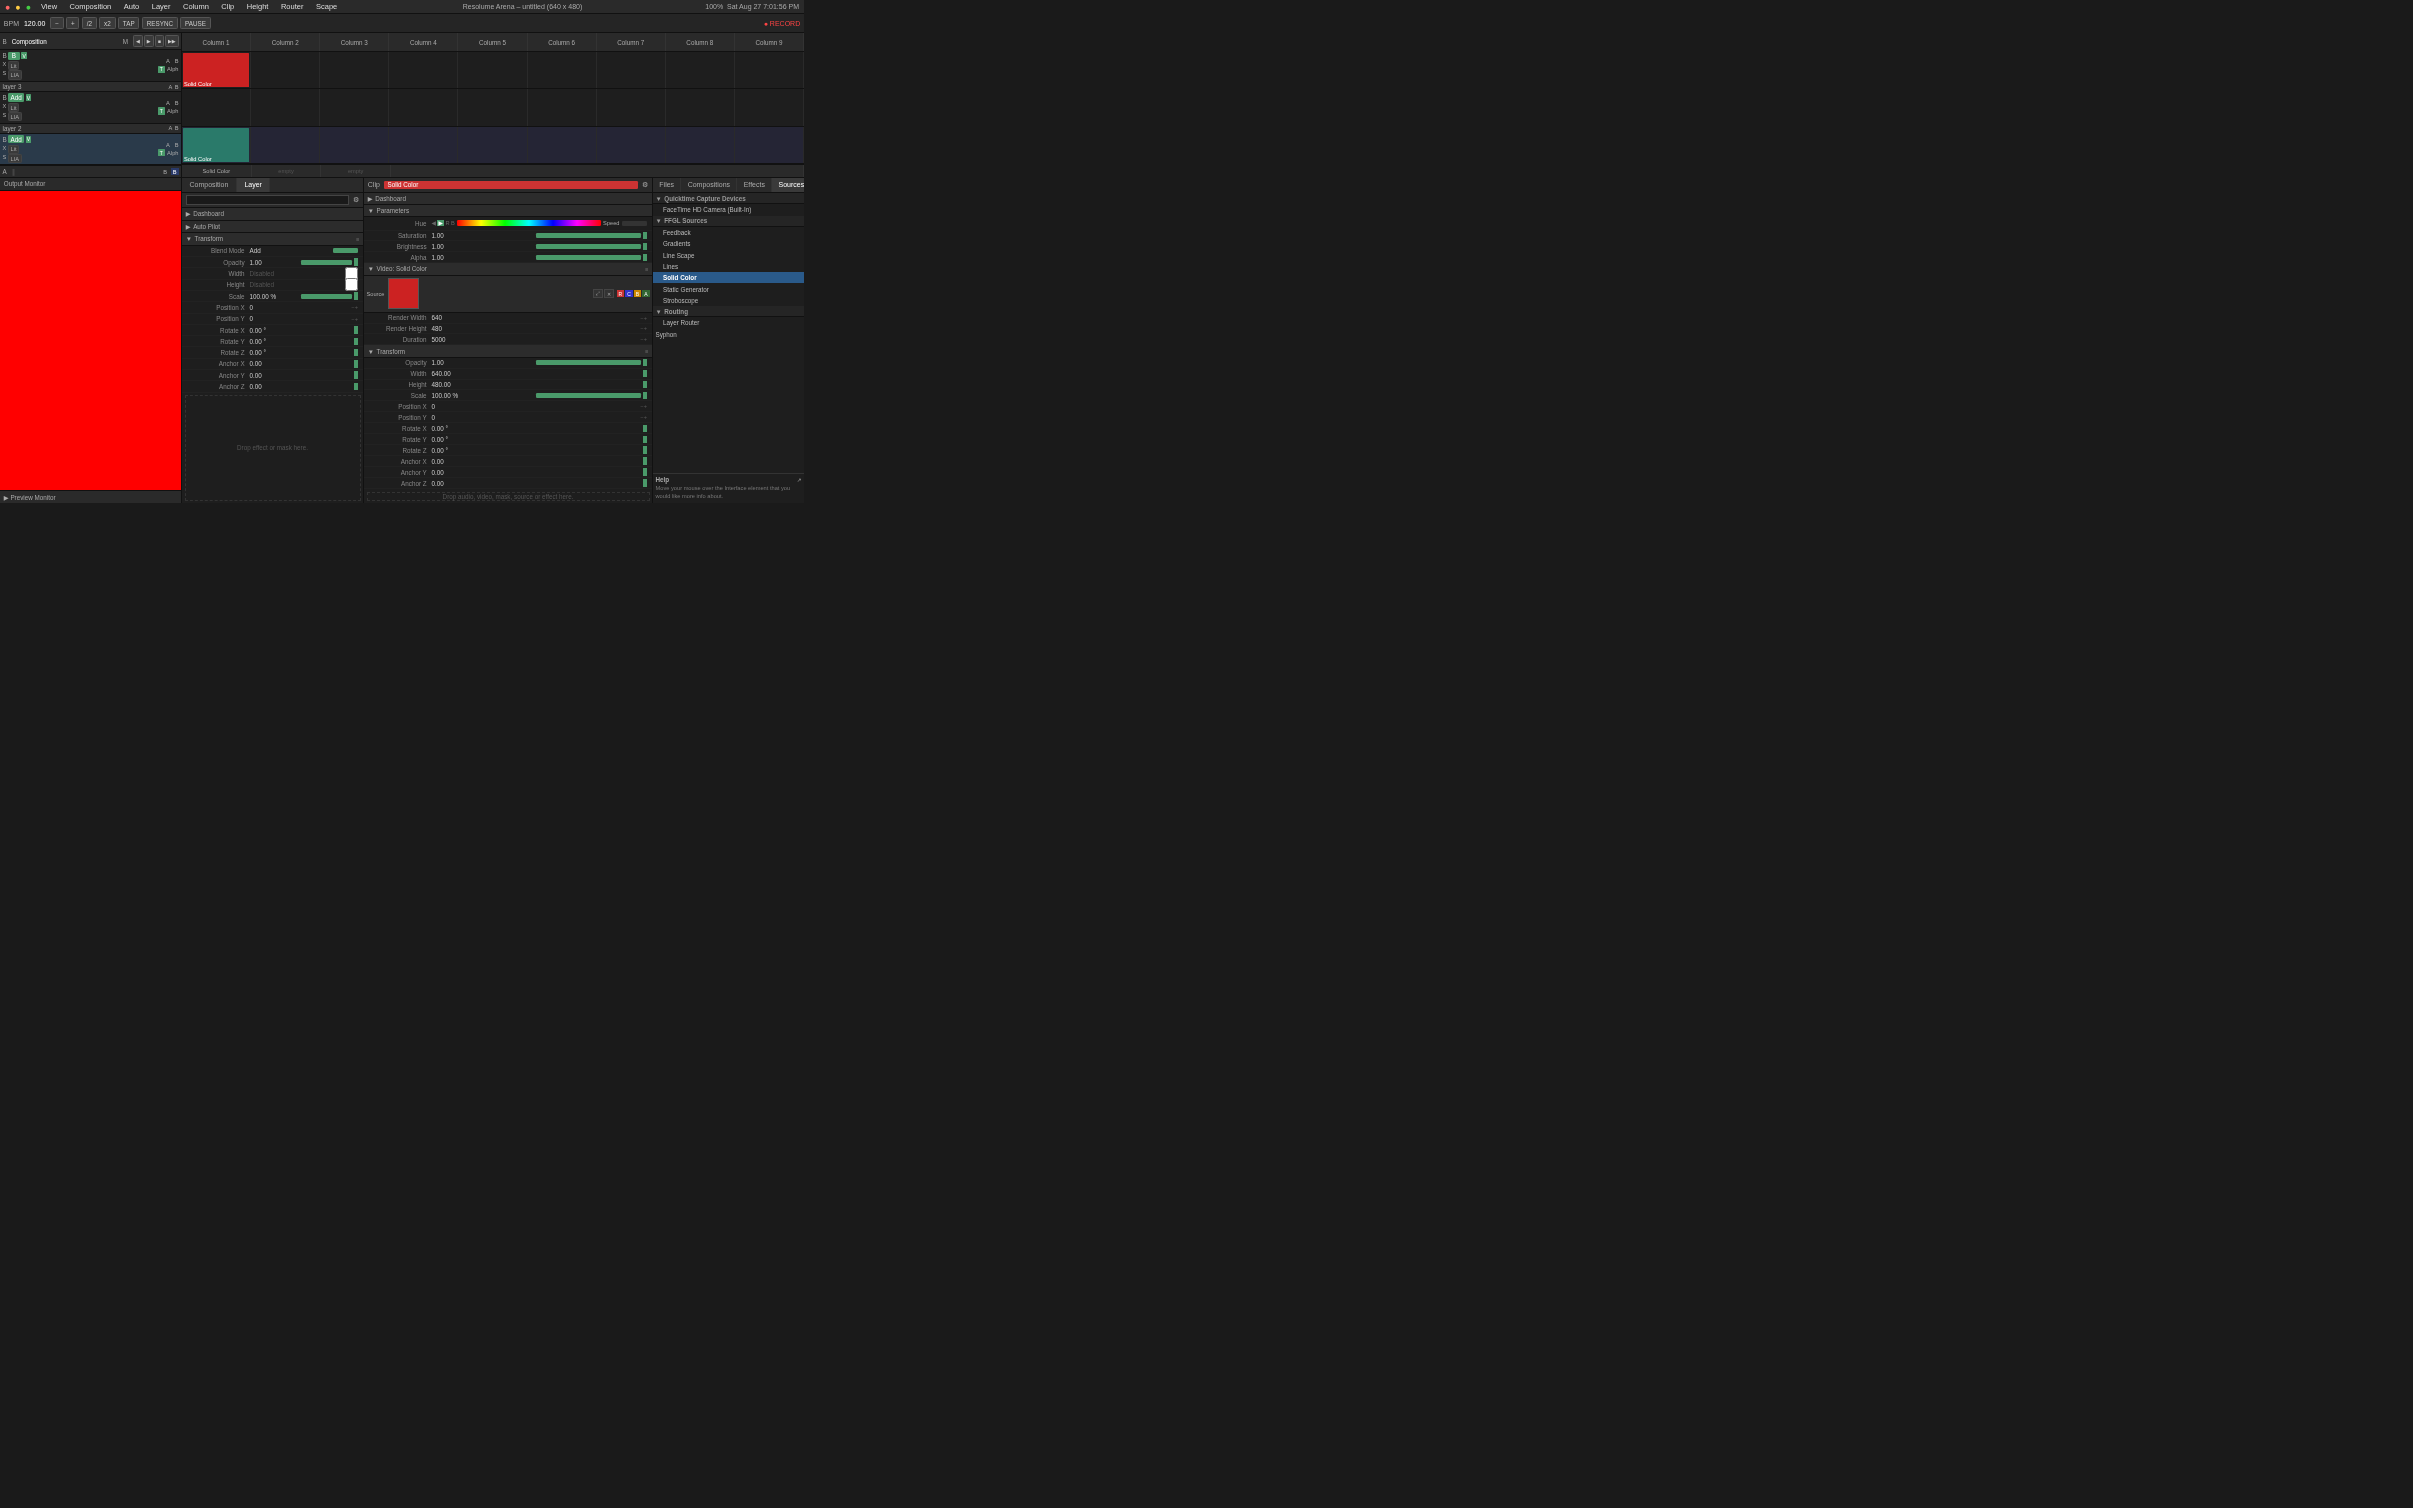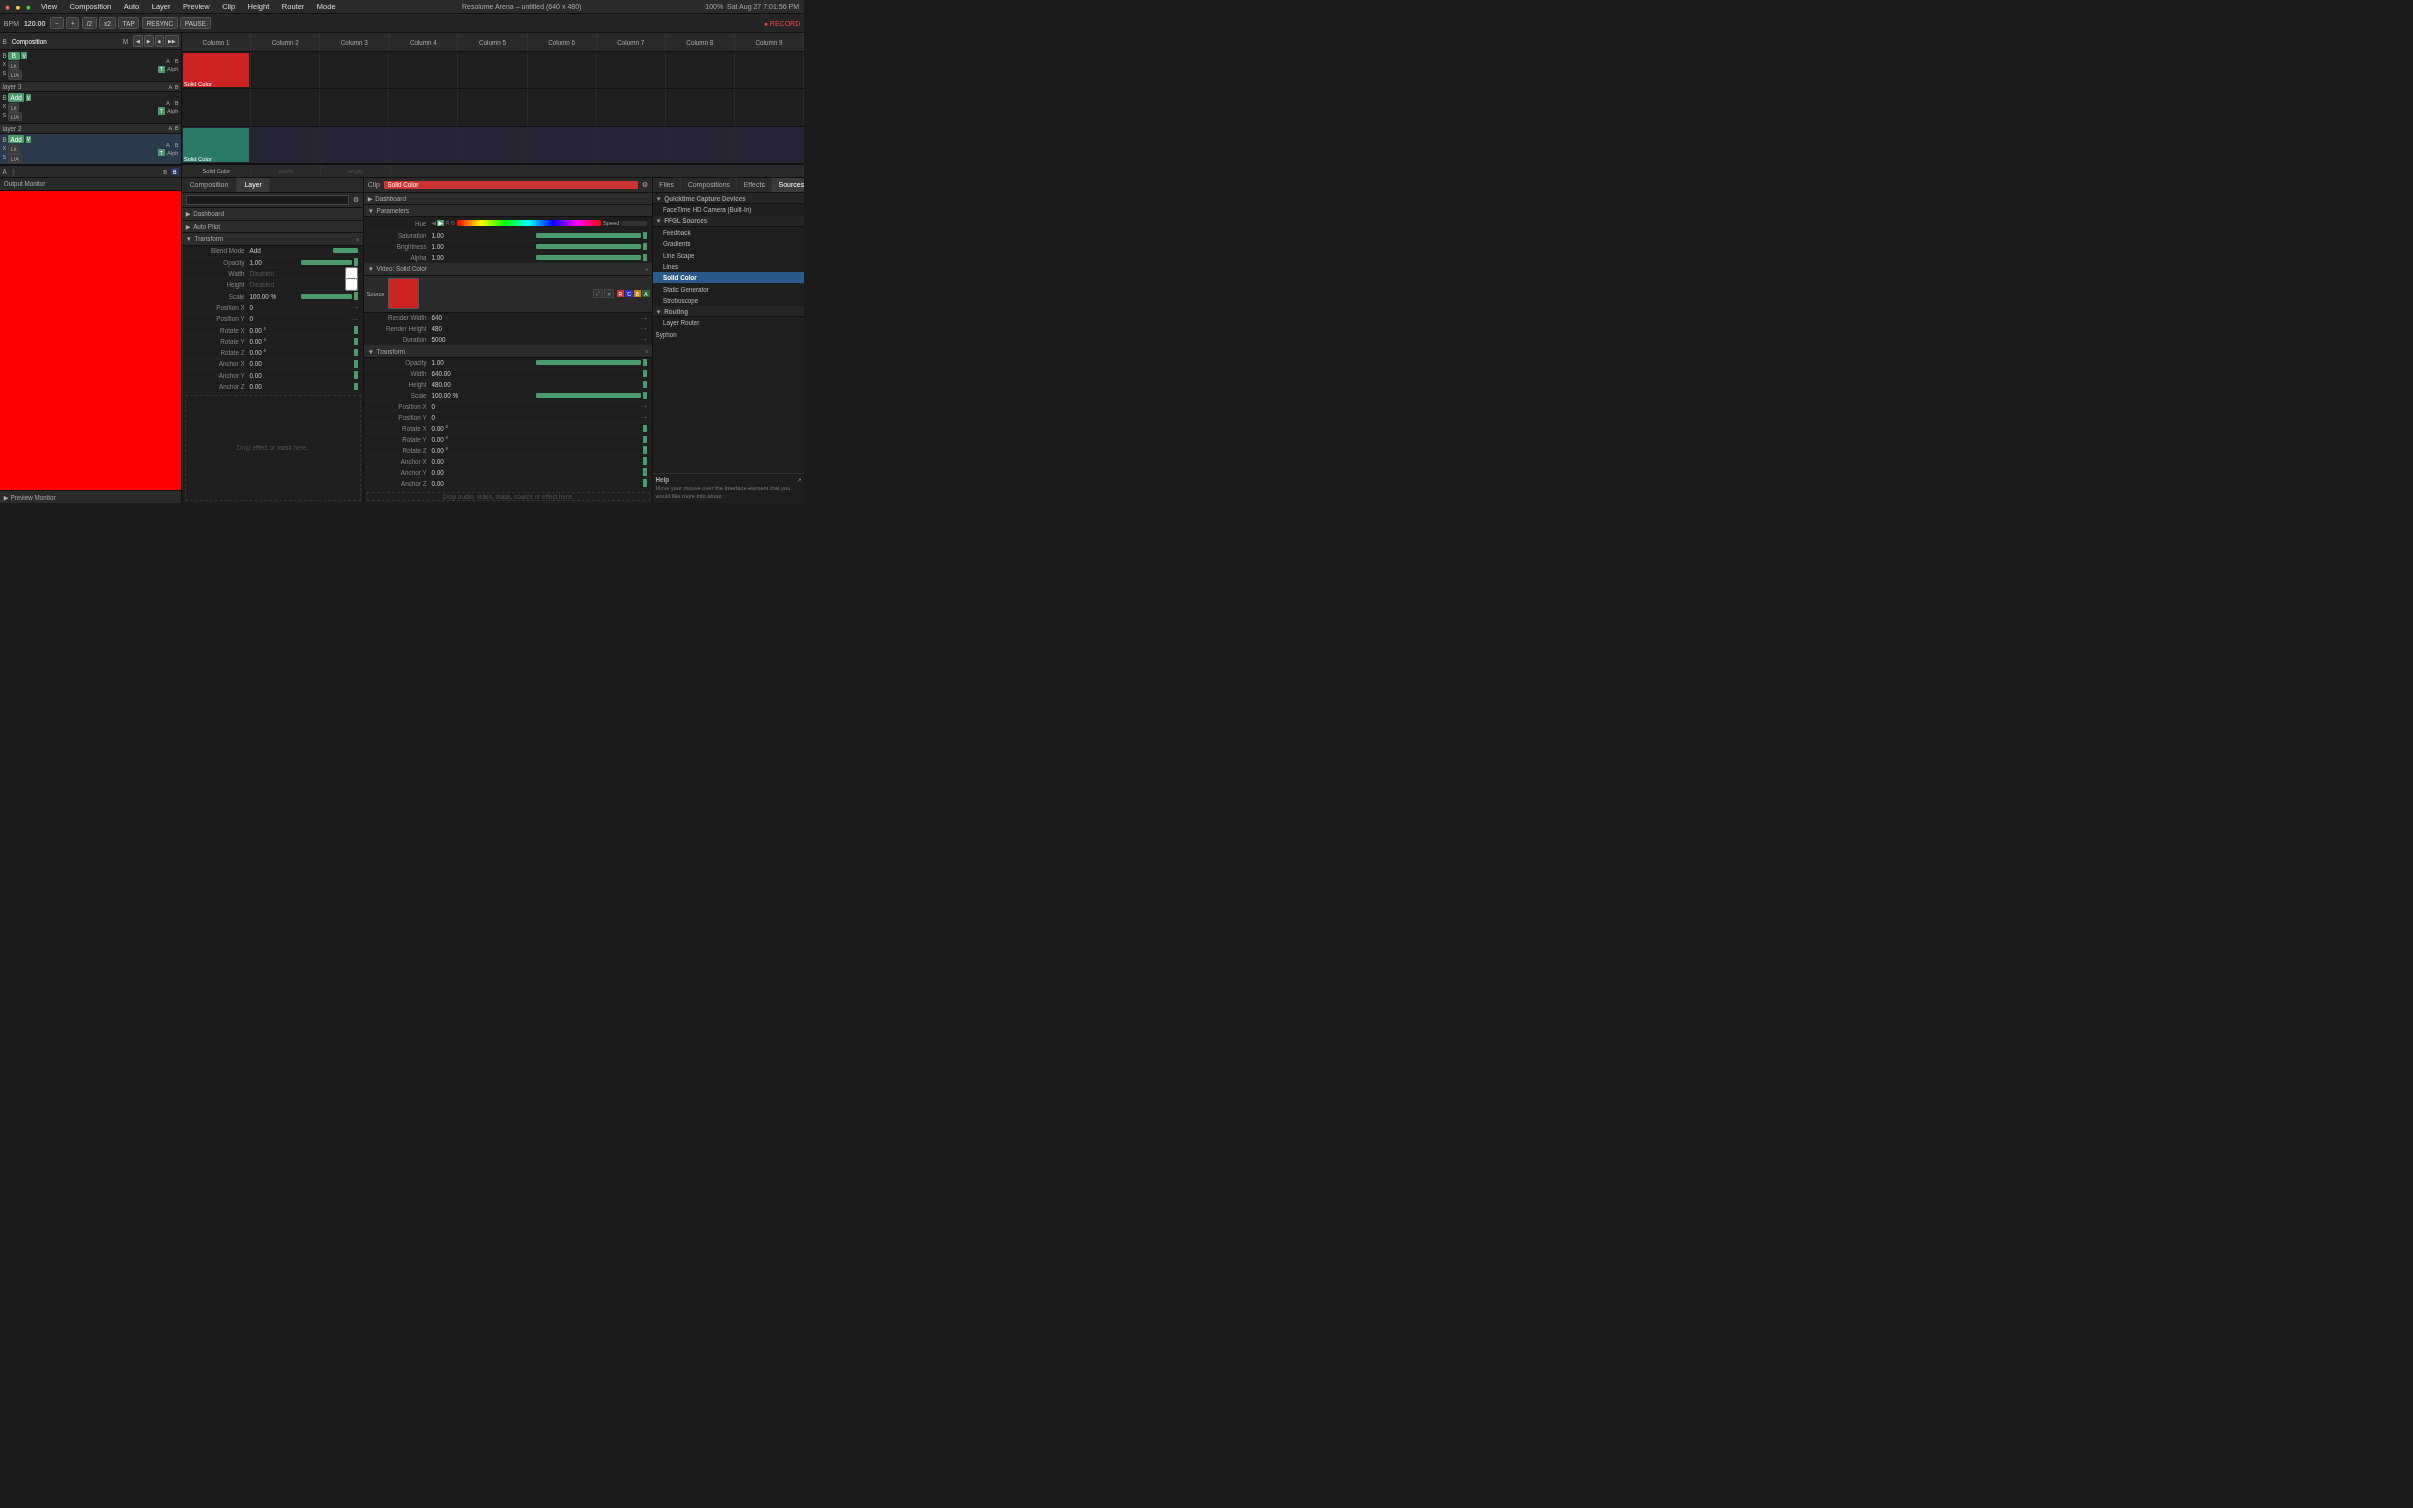--- a/index.html
+++ b/index.html
@@ -516,25 +516,25 @@
   <div style="display:flex;align-items:center;gap:5px;">
     <span style="font-size:8.8px;color:#ff6666;">●</span>
     <span style="font-size:8.8px;color:#ffcc44;">●</span>
     <span style="font-size:8.8px;color:#44cc44;">●</span>
   </div>
   <div class="menu-items" style="margin-left:7.5px;">
     <span class="menu-item">View</span>
     <span class="menu-item">Composition</span>
     <span class="menu-item">Auto</span>
     <span class="menu-item">Layer</span>
-    <span class="menu-item">Preview</span>
+    <span class="menu-item">Column</span>
     <span class="menu-item">Clip</span>
     <span class="menu-item">Height</span>
     <span class="menu-item">Router</span>
-    <span class="menu-item">Mode</span>
+    <span class="menu-item">Scape</span>
   </div>
   <div class="menu-bar-title">Resolume Arena – untitled (640 x 480)</div>
   <div class="menu-icons-right">
     <span>100%</span>
     <span>Sat Aug 27  7:01:56 PM</span>
   </div>
 </div>
 
 <div class="toolbar">
   <span class="toolbar-label">BPM</span>

